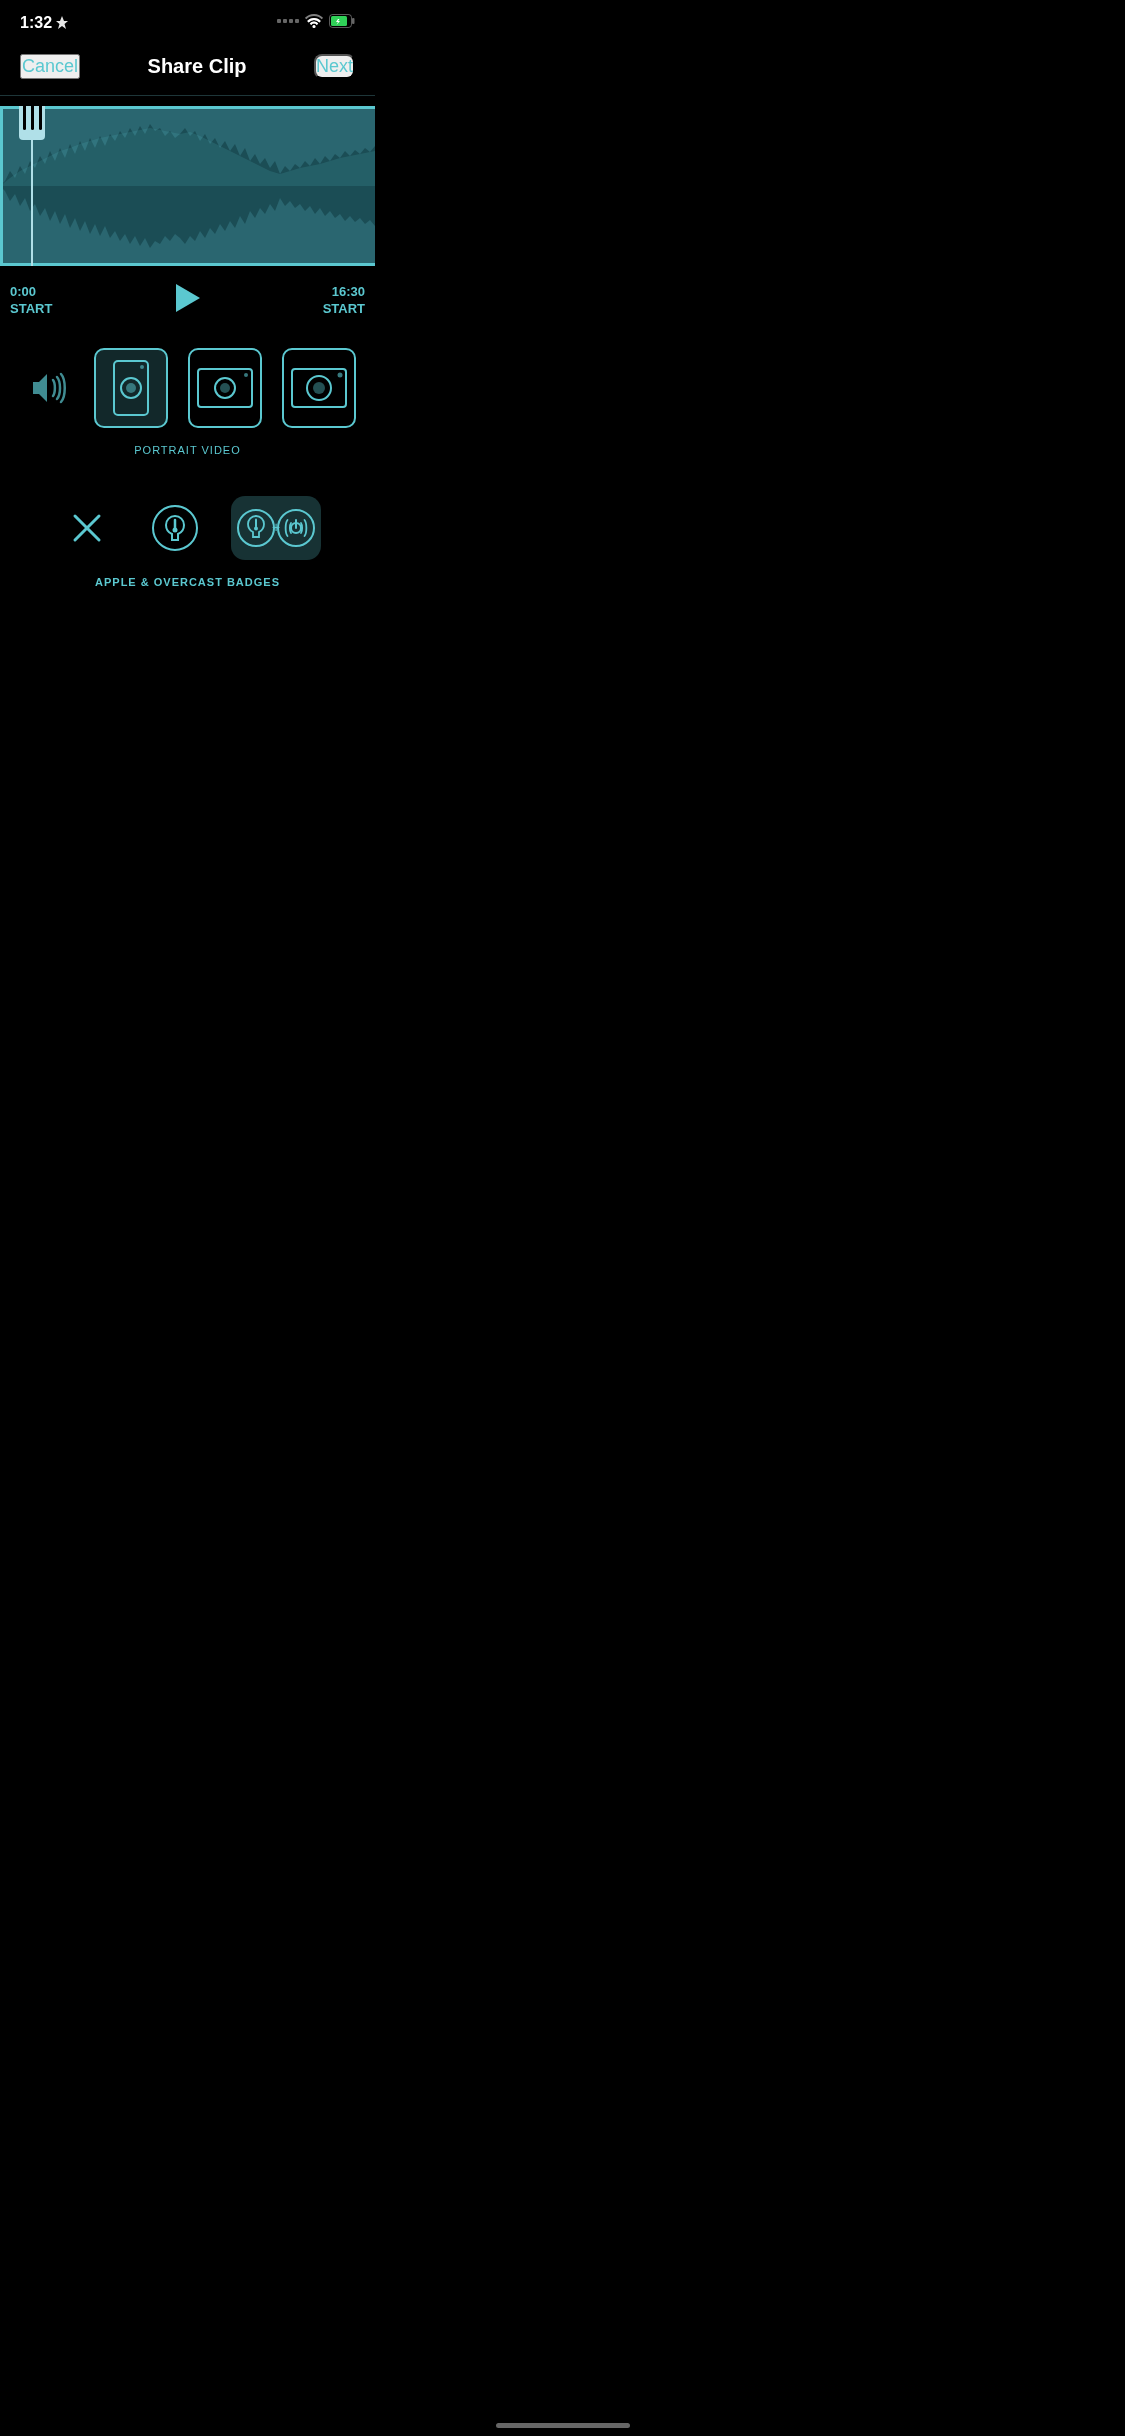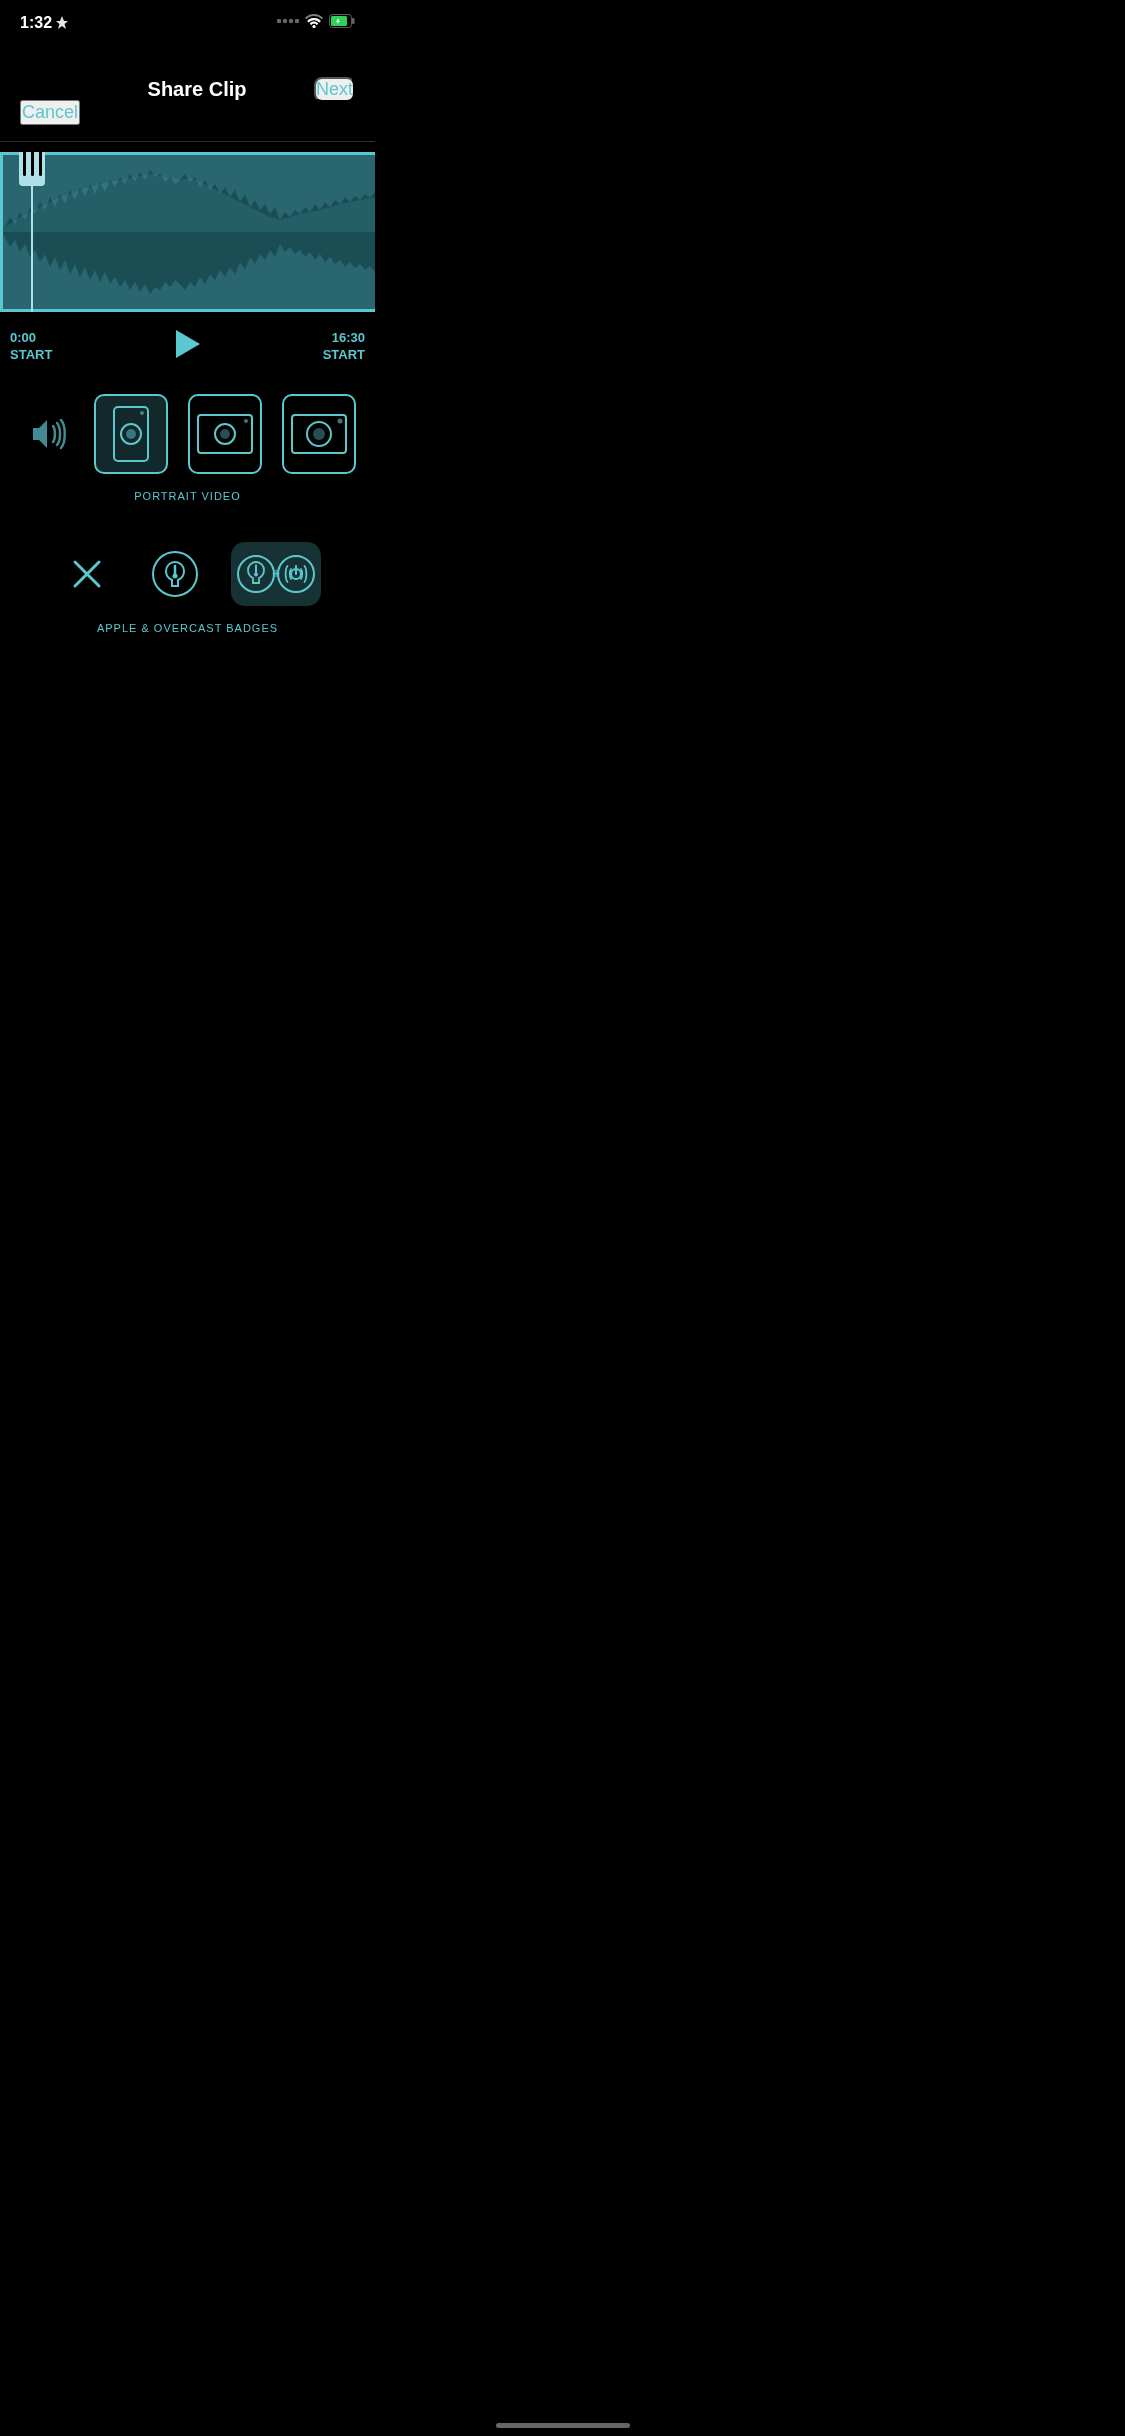--- a/index.html
+++ b/index.html
@@ -57,21 +57,20 @@
       justify-content: space-between;
       align-items: center;
       padding: 10px 20px 16px;
       border-bottom: 1px solid rgba(100,180,190,0.3);
     }
 
     .nav-cancel {
       color: #5bc8d0;
       font-size: 18px;
       font-weight: 400;
-      margin-top: 46px;
     }
 
     .nav-title {
       color: #fff;
       font-size: 20px;
       font-weight: 600;
       text-align: right;
     }
 
     .nav-next {
@@ -231,21 +230,21 @@
       cursor: pointer;
     }
 
     .badge-btn.active {
       background: rgba(91, 200, 208, 0.25);
     }
 
     .badge-label {
       color: #5bc8d0;
       font-size: 11px;
-      font-weight: 400;
+      font-weight: 700;
       letter-spacing: 1px;
       text-transform: uppercase;
     }
 
     
     .home-indicator {
       position: fixed;
       bottom: 8px;
       left: 50%;
       transform: translateX(-50%);

